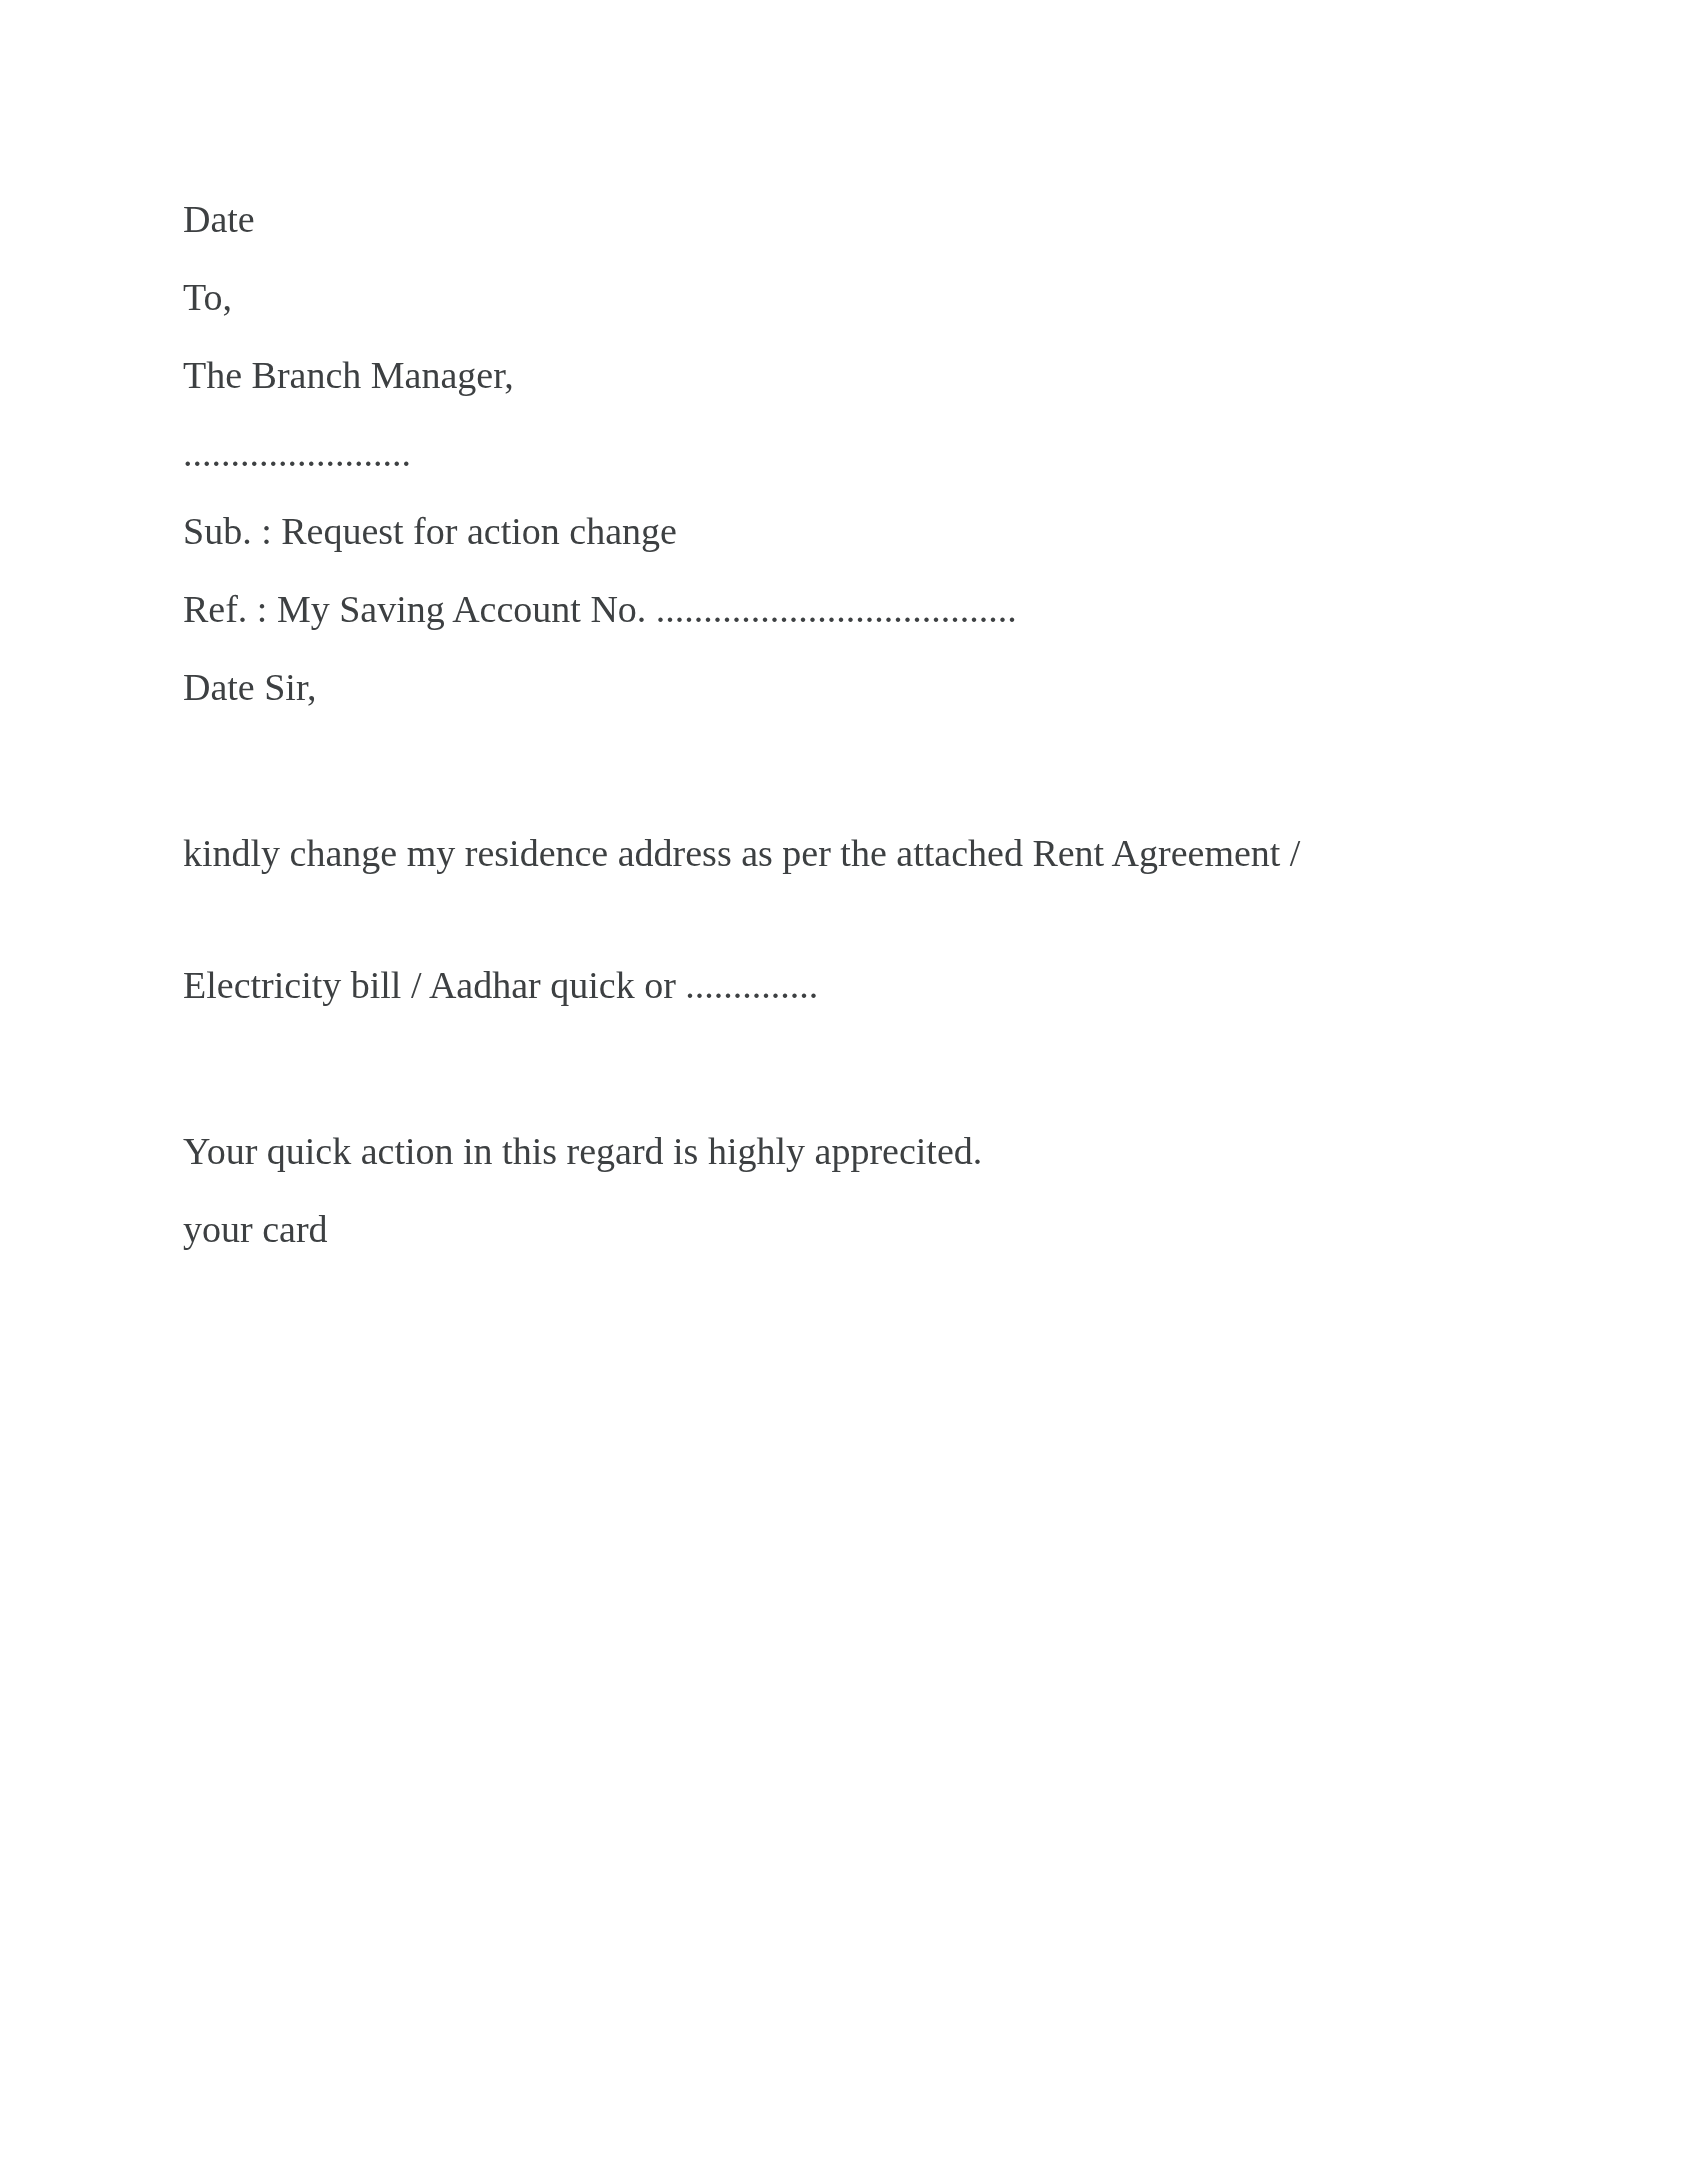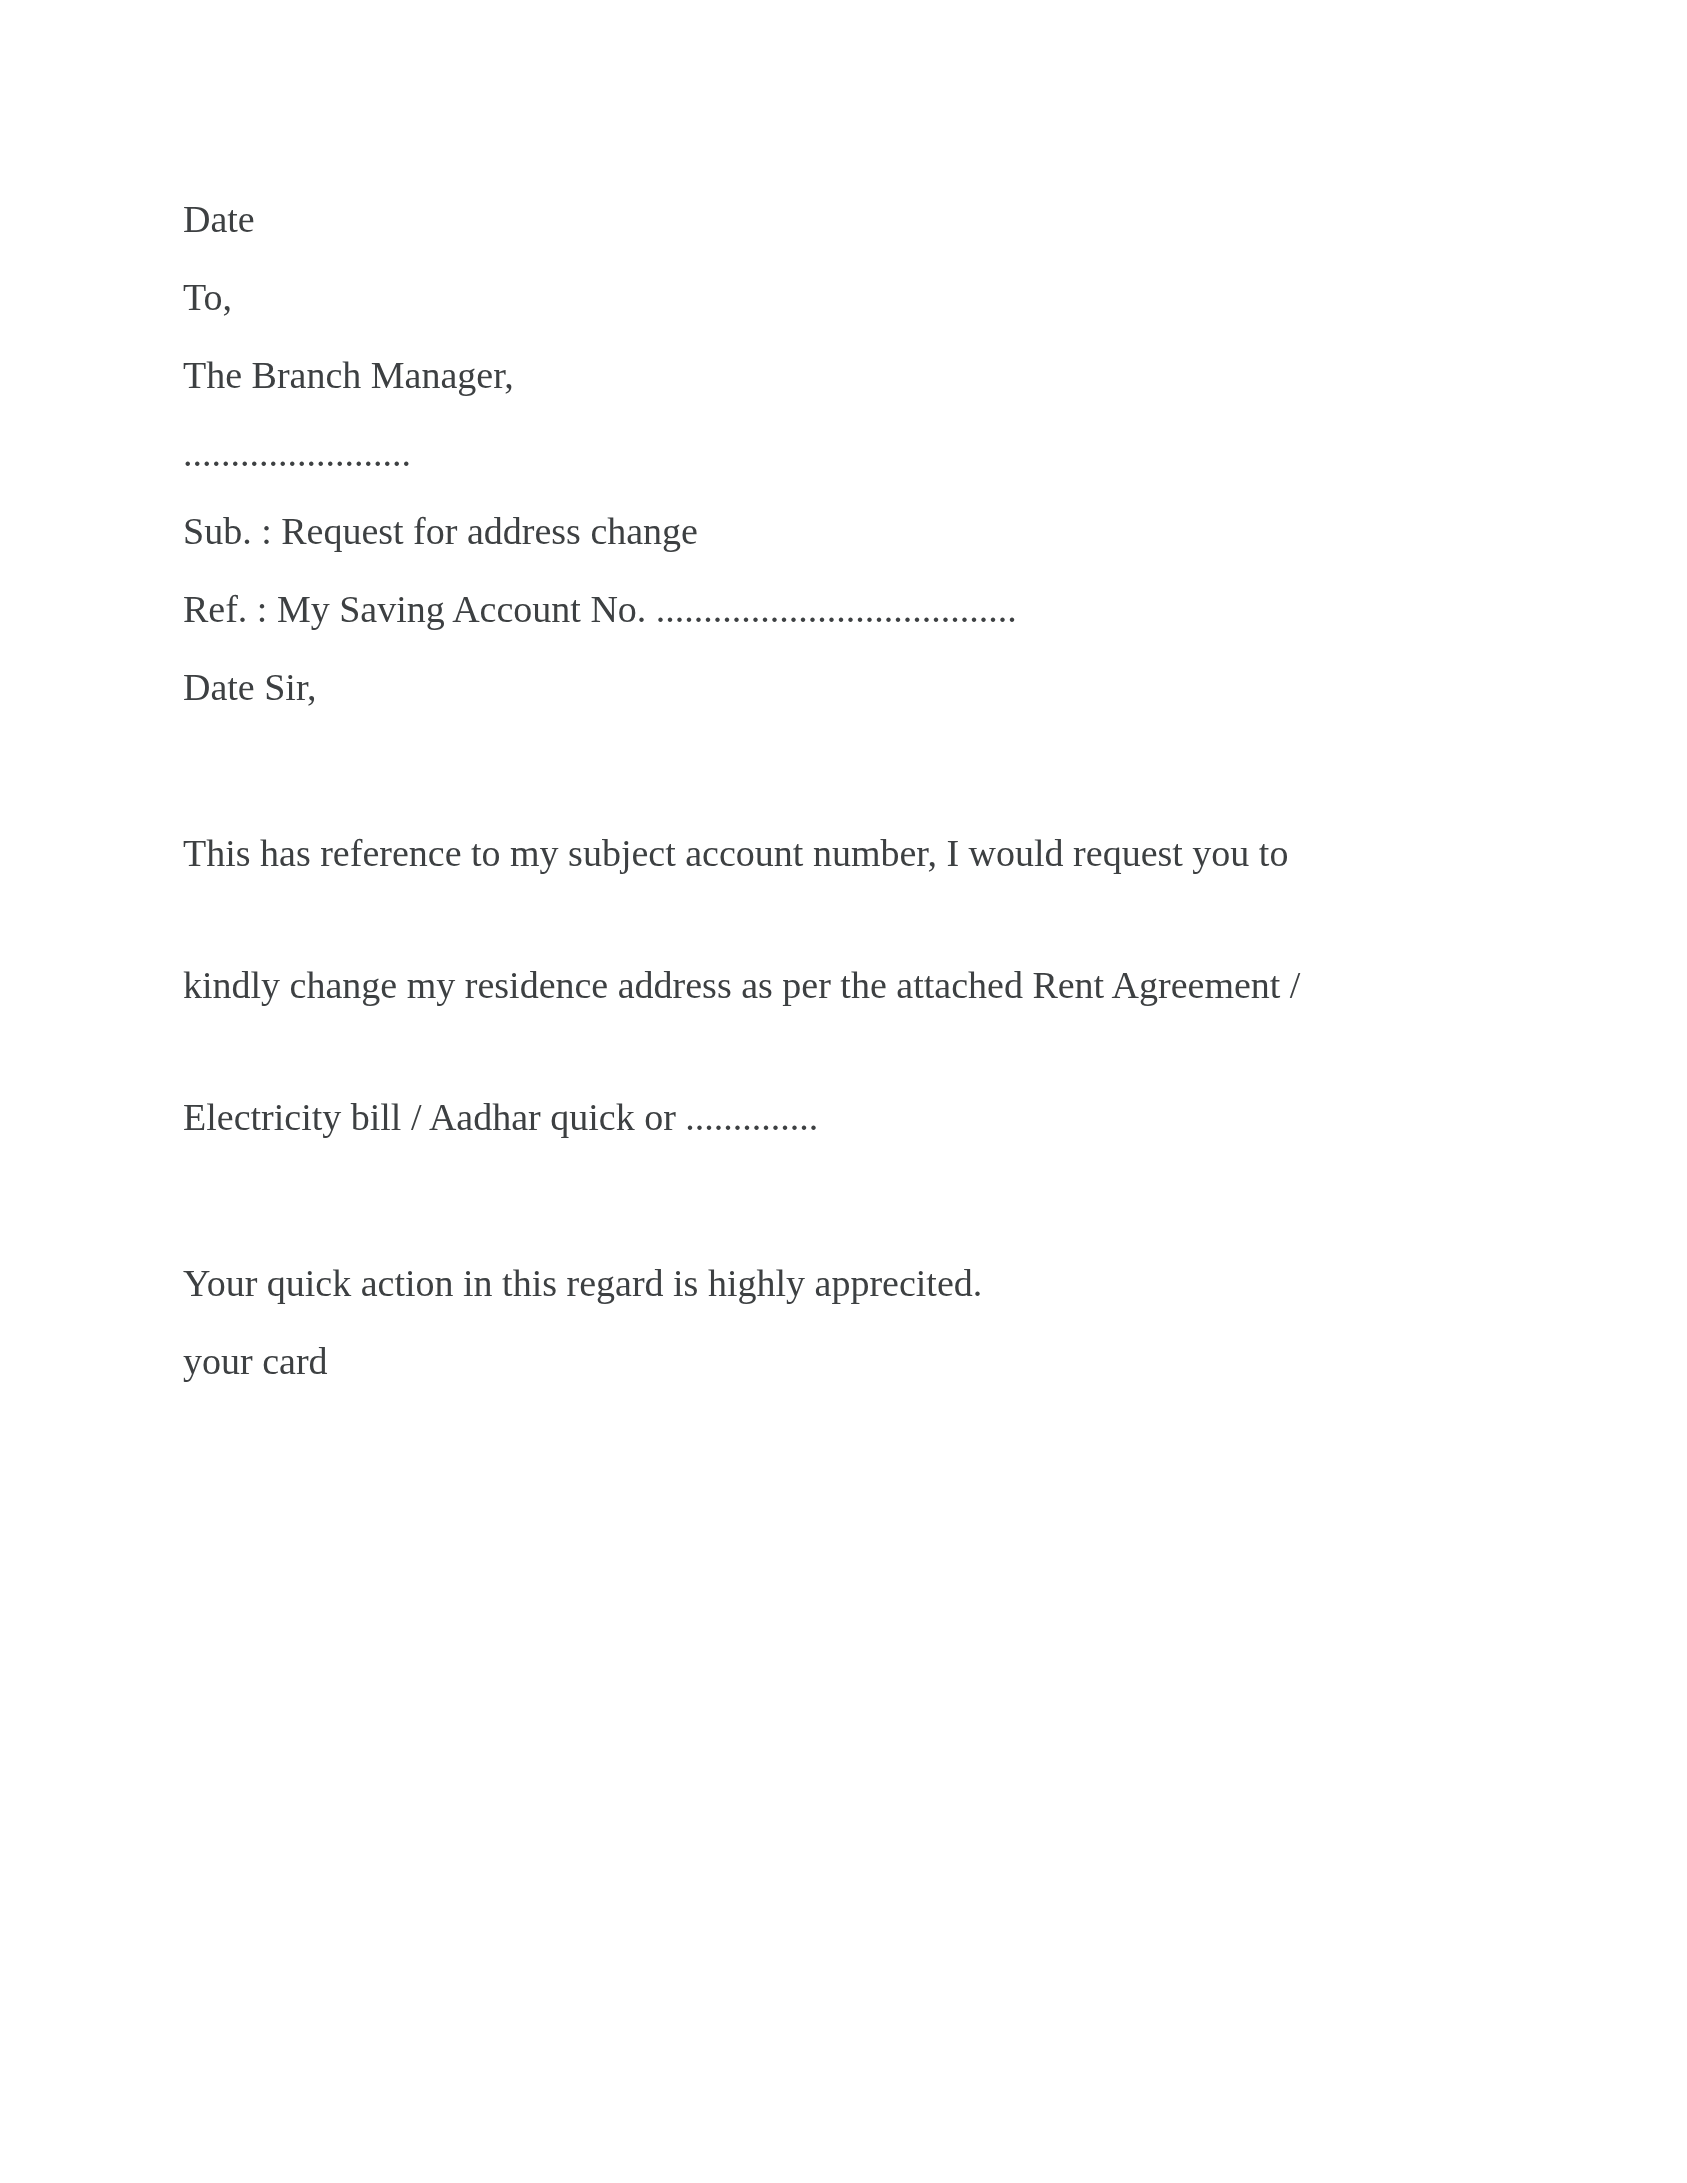--- a/index.html
+++ b/index.html
@@ -33,24 +33,23 @@
   }
 </style>
 </head>
 <body>
 
 <div class="page">
   <p class="para">Date</p>
   <p class="para">To,</p>
   <p class="para">The Branch Manager,</p>
   <p class="para">........................</p>
-  <p class="para">Sub. : Request for address change</p>
+  <p class="para">Sub. : Request for action change</p>
   <p class="para">Ref. : My Saving Account No. ......................................</p>
   <p class="para">Date Sir,</p>
   <p class="para">
-    <span class="body-line">This has reference to my subject account number, I would request you to</span>
     <span class="body-line">kindly change my residence address as per the attached Rent Agreement /</span>
     <span class="body-line">Electricity bill / Aadhar quick or ..............</span>
   </p>
   <p class="para">Your quick action in this regard is highly apprecited.</p>
   <p class="para">your card</p>
 </div>
 
 
 </body></html>

